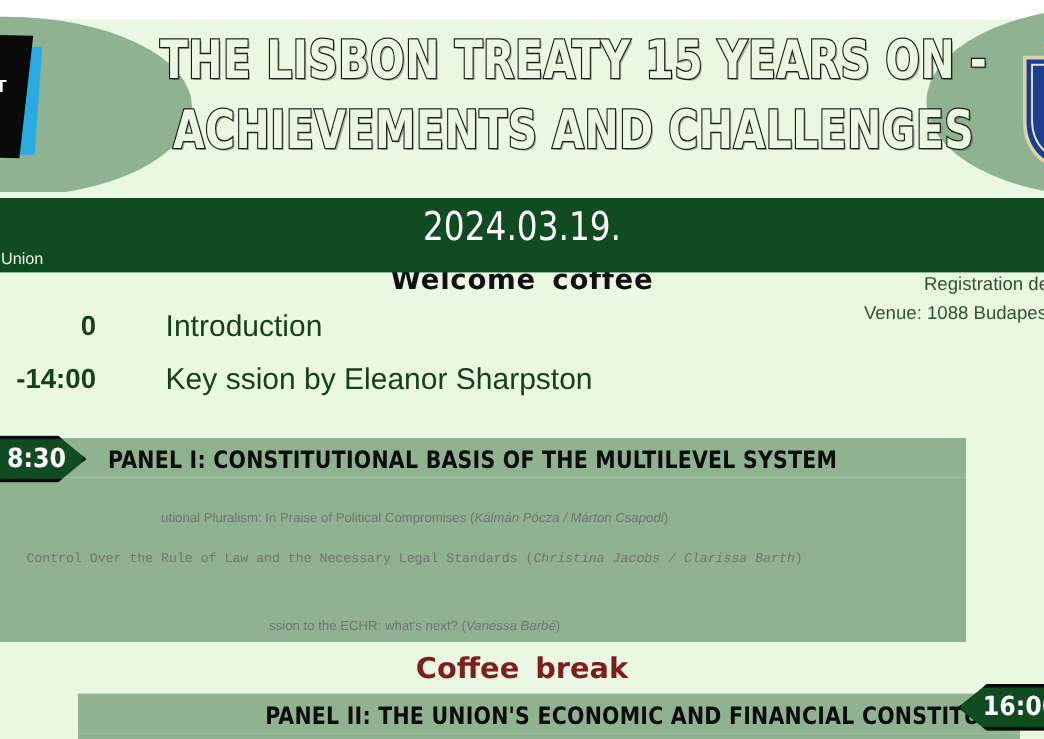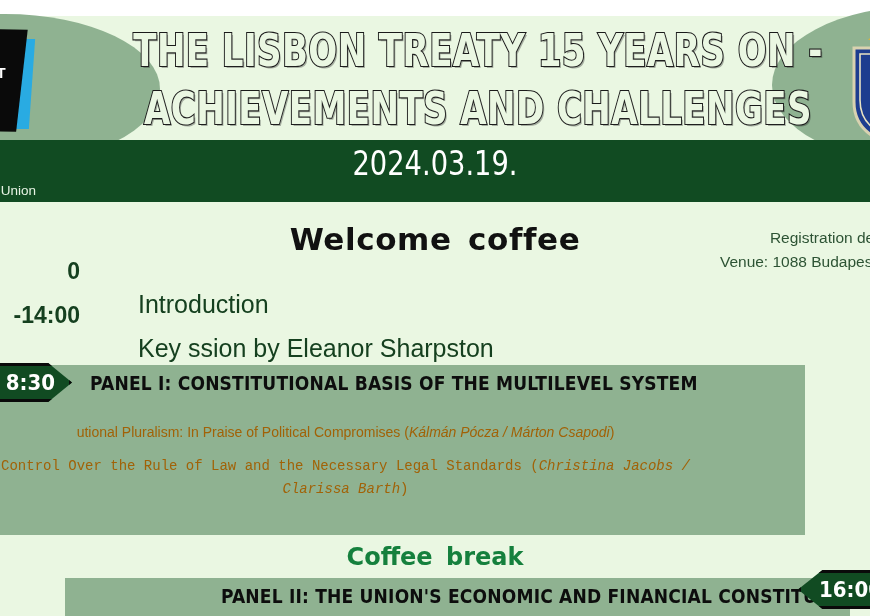--- a/index.html
+++ b/index.html
@@ -96,21 +96,21 @@
     transform: scaleX(0.86);
     color: #eaf7e2;
     -webkit-text-stroke: 2.2px #1a1a1a;
     paint-order: stroke fill;
     text-shadow: 2px 2px 0 rgba(40,40,40,0.35);
     white-space: nowrap;
   }
 
   
   .date-band {
-    position: absolute; left: 0; top: 140px; width: 870px; height: 62px;
+    position: absolute; left: 0; top: 165px; width: 870px; height: 62px;
     background: #114b22;
     z-index: 6;
   }
   .date-text {
     position: absolute; left: 0; top: 4px; width: 870px;
     text-align: center;
     color: #ffffff;
     font-family: "DejaVu Sans Condensed", "Liberation Sans Narrow", "Liberation Sans", sans-serif;
     font-size: 33px; letter-spacing: 0px; font-weight: normal;
     transform: scaleX(0.92);
@@ -121,21 +121,21 @@
     font-size: 13.5px;
     white-space: nowrap;
   }
 
   
   .welcome-coffee {
     position: absolute; left: 0; top: 221px; width: 870px;
     text-align: center;
     color: #111111;
     font-family: "DejaVu Sans", sans-serif;
-    font-size: 31px; font-weight: bold;
+    font-size: 23px; font-weight: bold;
     letter-spacing: 0.6px;
     word-spacing: 5px;
   }
 
   .info-right {
     position: absolute; left: 330px; top: 226px; width: 620px;
     text-align: right;
     color: #2d5334;
     font-size: 15.5px;
     line-height: 24px;
@@ -149,21 +149,20 @@
   .sched-time {
     position: absolute; left: -90px;
     width: 170px; text-align: right;
     font-size: 23px; font-weight: bold;
     white-space: nowrap;
   }
   .sched-label {
     position: absolute; left: 138px;
     font-size: 25px; font-weight: normal;
     white-space: nowrap;
-    margin-top: 32px;
   }
   #row-intro { top: 258px; }
   #row-keynote { top: 302px; }
 
   
   .panel-block {
     position: absolute;
     background: #8fb291;
   }
   #panel1-header-bar {
@@ -206,35 +205,35 @@
   #badge-1600 {
     left: 798px; top: 570px; width: 120px;
     clip-path: polygon(17% 0, 100% 0, 100% 100%, 17% 100%, 0 50%);
     padding-left: 18px;
     justify-content: flex-start;
   }
 
   .panel-item {
     position: absolute; left: 0; width: 691px;
     text-align: center;
-    color: #a16207;
-    font-size: 14px;
+    color: #737373;
+    font-size: 11px;
     line-height: 23px;
     z-index: 8;
   }
   .panel-item i { font-style: italic; }
   #p1-item1 { top: 421px; }
   #p1-item2 { top: 455px; font-family: Liberation Mono, monospace; }
   #p1-item3 { top: 511px; }
 
   
   .coffee-break {
     position: absolute; left: 0; top: 543px; width: 870px;
     text-align: center;
-    color: #15803d;
+    color: #7f1d1d;
     font-family: "DejaVu Sans", sans-serif;
     font-size: 24px; font-weight: bold;
     word-spacing: 5px;
   }
   #panel2-header-bar {
     left: 65px; top: 578px; width: 785px; height: 33px;
   }
   #panel2-body {
     left: 65px; top: 611px; width: 785px; height: 6px;
   }
@@ -302,20 +301,23 @@
     <span>8:30</span>
   </div>
   <div class="panel-title" id="panel1-title">PANEL I: CONSTITUTIONAL BASIS OF THE MULTILEVEL SYSTEM</div>
 
   <div class="panel-item" id="p1-item1">
     <span>utional Pluralism: In Praise of Political Compromises (</span><i>Kálmán Pócza / Márton Csapodi</i><span>)</span>
   </div>
   <div class="panel-item" id="p1-item2">
     <span>Control Over the Rule of Law and the Necessary Legal Standards (</span><i>Christina Jacobs / Clarissa Barth</i><span>)</span>
   </div>
+  <div class="panel-item" id="p1-item3">
+    <span>ssion to the ECHR: what's next? (</span><i>Vanessa Barbé</i><span>)</span>
+  </div>
 
   <div class="coffee-break">Coffee  break</div>
 
   <div class="panel-block" id="panel2-header-bar"></div>
   <div class="panel-block" id="panel2-body"></div>
   <div class="panel-title" id="panel2-title">PANEL II: THE UNION'S ECONOMIC AND FINANCIAL CONSTITUTION</div>
   <div class="time-badge" id="badge-1600">
     <span>16:00</span>
   </div>
 

